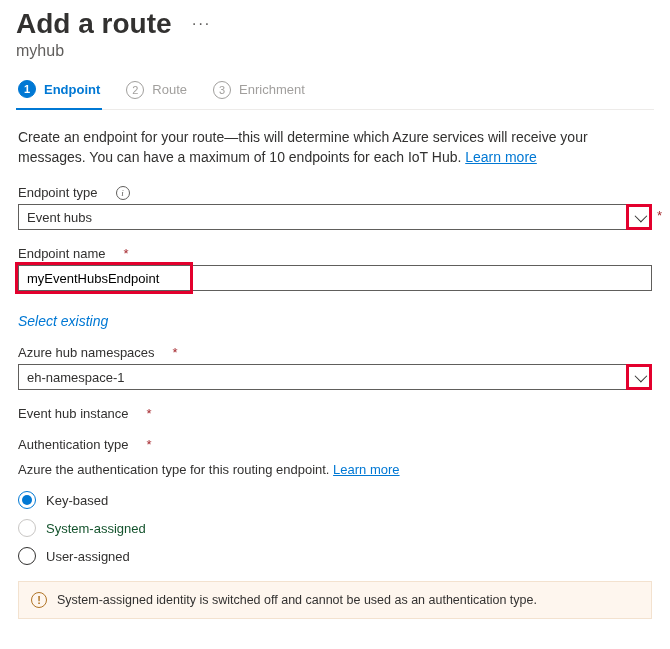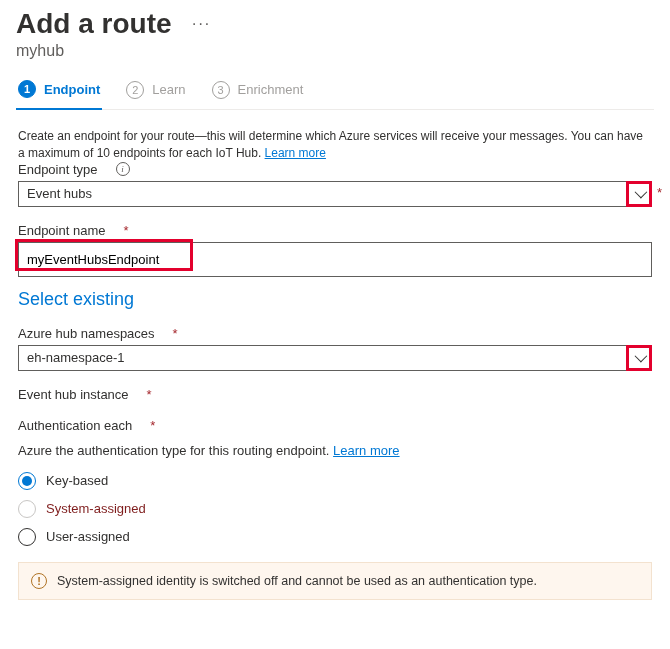--- a/index.html
+++ b/index.html
@@ -11,47 +11,47 @@
   .more-btn { font-size: 16px; color: #605e5c; padding: 2px 6px; cursor: pointer; letter-spacing: 1px; line-height: 1; }
   .subtitle { font-size: 16px; color: #605e5c; margin-top: 2px; }
 
   .tabs { display: flex; gap: 22px; margin-top: 14px; border-bottom: 1px solid #edebe9; }
   .tab { display: flex; align-items: center; gap: 8px; padding: 6px 2px 10px 2px; cursor: pointer; color: #a19f9d; font-size: 13px; }
   .tab.active { color: #0078d4; border-bottom: 2px solid #0078d4; margin-bottom: -1px; font-weight: 600; }
   .step-circle { width: 18px; height: 18px; border-radius: 50%; display: inline-flex; align-items: center; justify-content: center; font-size: 11px; border: 1px solid #a19f9d; color: #a19f9d; background: #fff; }
   .tab.active .step-circle { background: #0078d4; border-color: #0078d4; color: #fff; }
 
   .content { padding: 18px 2px 0 2px; }
-  .intro { font-size: 12px; line-height: 1.4; }
+  .intro { font-size: 14px; line-height: 1.4; margin-bottom: 18px; }
   .link { color: #0078d4; text-decoration: underline; cursor: pointer; }
 
   .field { margin-bottom: 16px; }
   .field-label-row { display: flex; align-items: center; gap: 18px; margin-bottom: 4px; font-size: 13px; }
   .req { color: #a4262c; }
   .info-icon { width: 14px; height: 14px; border: 1px solid #605e5c; border-radius: 50%; display: inline-flex; align-items: center; justify-content: center; font-size: 9px; color: #605e5c; font-style: italic; font-family: Georgia, serif; }
 
   .select-wrap { position: relative; display: flex; align-items: flex-start; }
   .select-box { flex: 1; height: 26px; border: 1px solid #605e5c; padding: 0 28px 0 8px; background: #fff; display: flex; align-items: center; font-size: 13px; cursor: pointer; }
   .chevron-box { position: absolute; right: 0; top: 0; width: 26px; height: 26px; border-left: none; display: flex; align-items: center; justify-content: center; pointer-events: none; }
   .chevron { width: 9px; height: 9px; border-right: 1px solid #323130; border-bottom: 1px solid #323130; transform: rotate(45deg) translateY(-2px); }
   .asterisk-right { position: absolute; right: -10px; top: 4px; color: #a4262c; font-size: 13px; }
 
-  .text-input { width: 100%; height: 35px; border: 1px solid #605e5c; padding: 0 8px; font-size: 13px; font-family: inherit; }
+  .text-input { width: 100%; height: 26px; border: 1px solid #605e5c; padding: 0 8px; font-size: 13px; font-family: inherit; }
 
-  .existing-link { display: inline-block; margin-top: 12px; color: #0078d4; font-size: 18px; cursor: pointer; }
+  .existing-link { display: inline-block; margin-top: 22px; color: #0078d4; font-size: 14px; cursor: pointer; font-style: italic; }
 
   .highlight-chevron { border: 3px solid #e3002d; }
   .highlight-input { position: absolute; border: 3px solid #e3002d; left: -3px; top: -3px; width: 178px; height: 32px; pointer-events: none; }
 
   .auth-section { margin-top: 4px; }
   .auth-desc { margin: 10px 0 14px 0; font-size: 13px; }
 
   .radio-group { display: flex; flex-direction: column; gap: 10px; margin-bottom: 16px; }
   .radio-item { display: flex; align-items: center; gap: 10px; cursor: pointer; }
-  .radio-item.disabled { color: #7f1d1d; cursor: default; }
+  .radio-item.disabled { color: #14532d; cursor: default; }
   .radio-outer { width: 18px; height: 18px; border: 1px solid #323130; border-radius: 50%; display: flex; align-items: center; justify-content: center; }
   .radio-item.disabled .radio-outer { border-color: #c8c6c4; }
   .radio-item.selected .radio-outer { border-color: #0078d4; }
   .radio-inner { width: 10px; height: 10px; border-radius: 50%; background: #0078d4; display: none; }
   .radio-item.selected .radio-inner { display: block; }
 
   .banner { display: flex; align-items: center; gap: 10px; background: #fef6ee; border: 1px solid #f3e2cf; padding: 10px 12px; font-size: 12.5px; }
   .banner-icon { width: 16px; height: 16px; border: 1px solid #b07426; border-radius: 50%; display: inline-flex; align-items: center; justify-content: center; color: #b07426; font-size: 11px; flex-shrink: 0; font-weight: 600; }
 </style>
 </head>
@@ -63,21 +63,21 @@
 </div>
 <div class="subtitle">myhub</div>
 
 <div class="tabs">
   <div class="tab active">
     <span class="step-circle">1</span>
     <span>Endpoint</span>
   </div>
   <div class="tab">
     <span class="step-circle">2</span>
-    <span>Learn</span>
+    <span>Route</span>
   </div>
   <div class="tab">
     <span class="step-circle">3</span>
     <span>Enrichment</span>
   </div>
 </div>
 
 <div class="content">
   <p class="intro">
     <span>Create an endpoint for your route—this will determine which Azure services will receive your messages. You can have a maximum of 10 endpoints for each IoT Hub. </span><a class="link">Learn more</a>
@@ -128,21 +128,21 @@
 
   <div class="field">
     <div class="field-label-row">
       <span>Event hub instance</span>
       <span class="req">*</span>
     </div>
   </div>
 
   <div class="auth-section">
     <div class="field-label-row">
-      <span>Authentication each</span>
+      <span>Authentication type</span>
       <span class="req">*</span>
     </div>
     <p class="auth-desc">
       <span>Azure the authentication type for this routing endpoint. </span><a class="link">Learn more</a>
     </p>
 
     <div class="radio-group">
       <div class="radio-item selected">
         <span class="radio-outer">
             <span class="radio-inner"></span>

